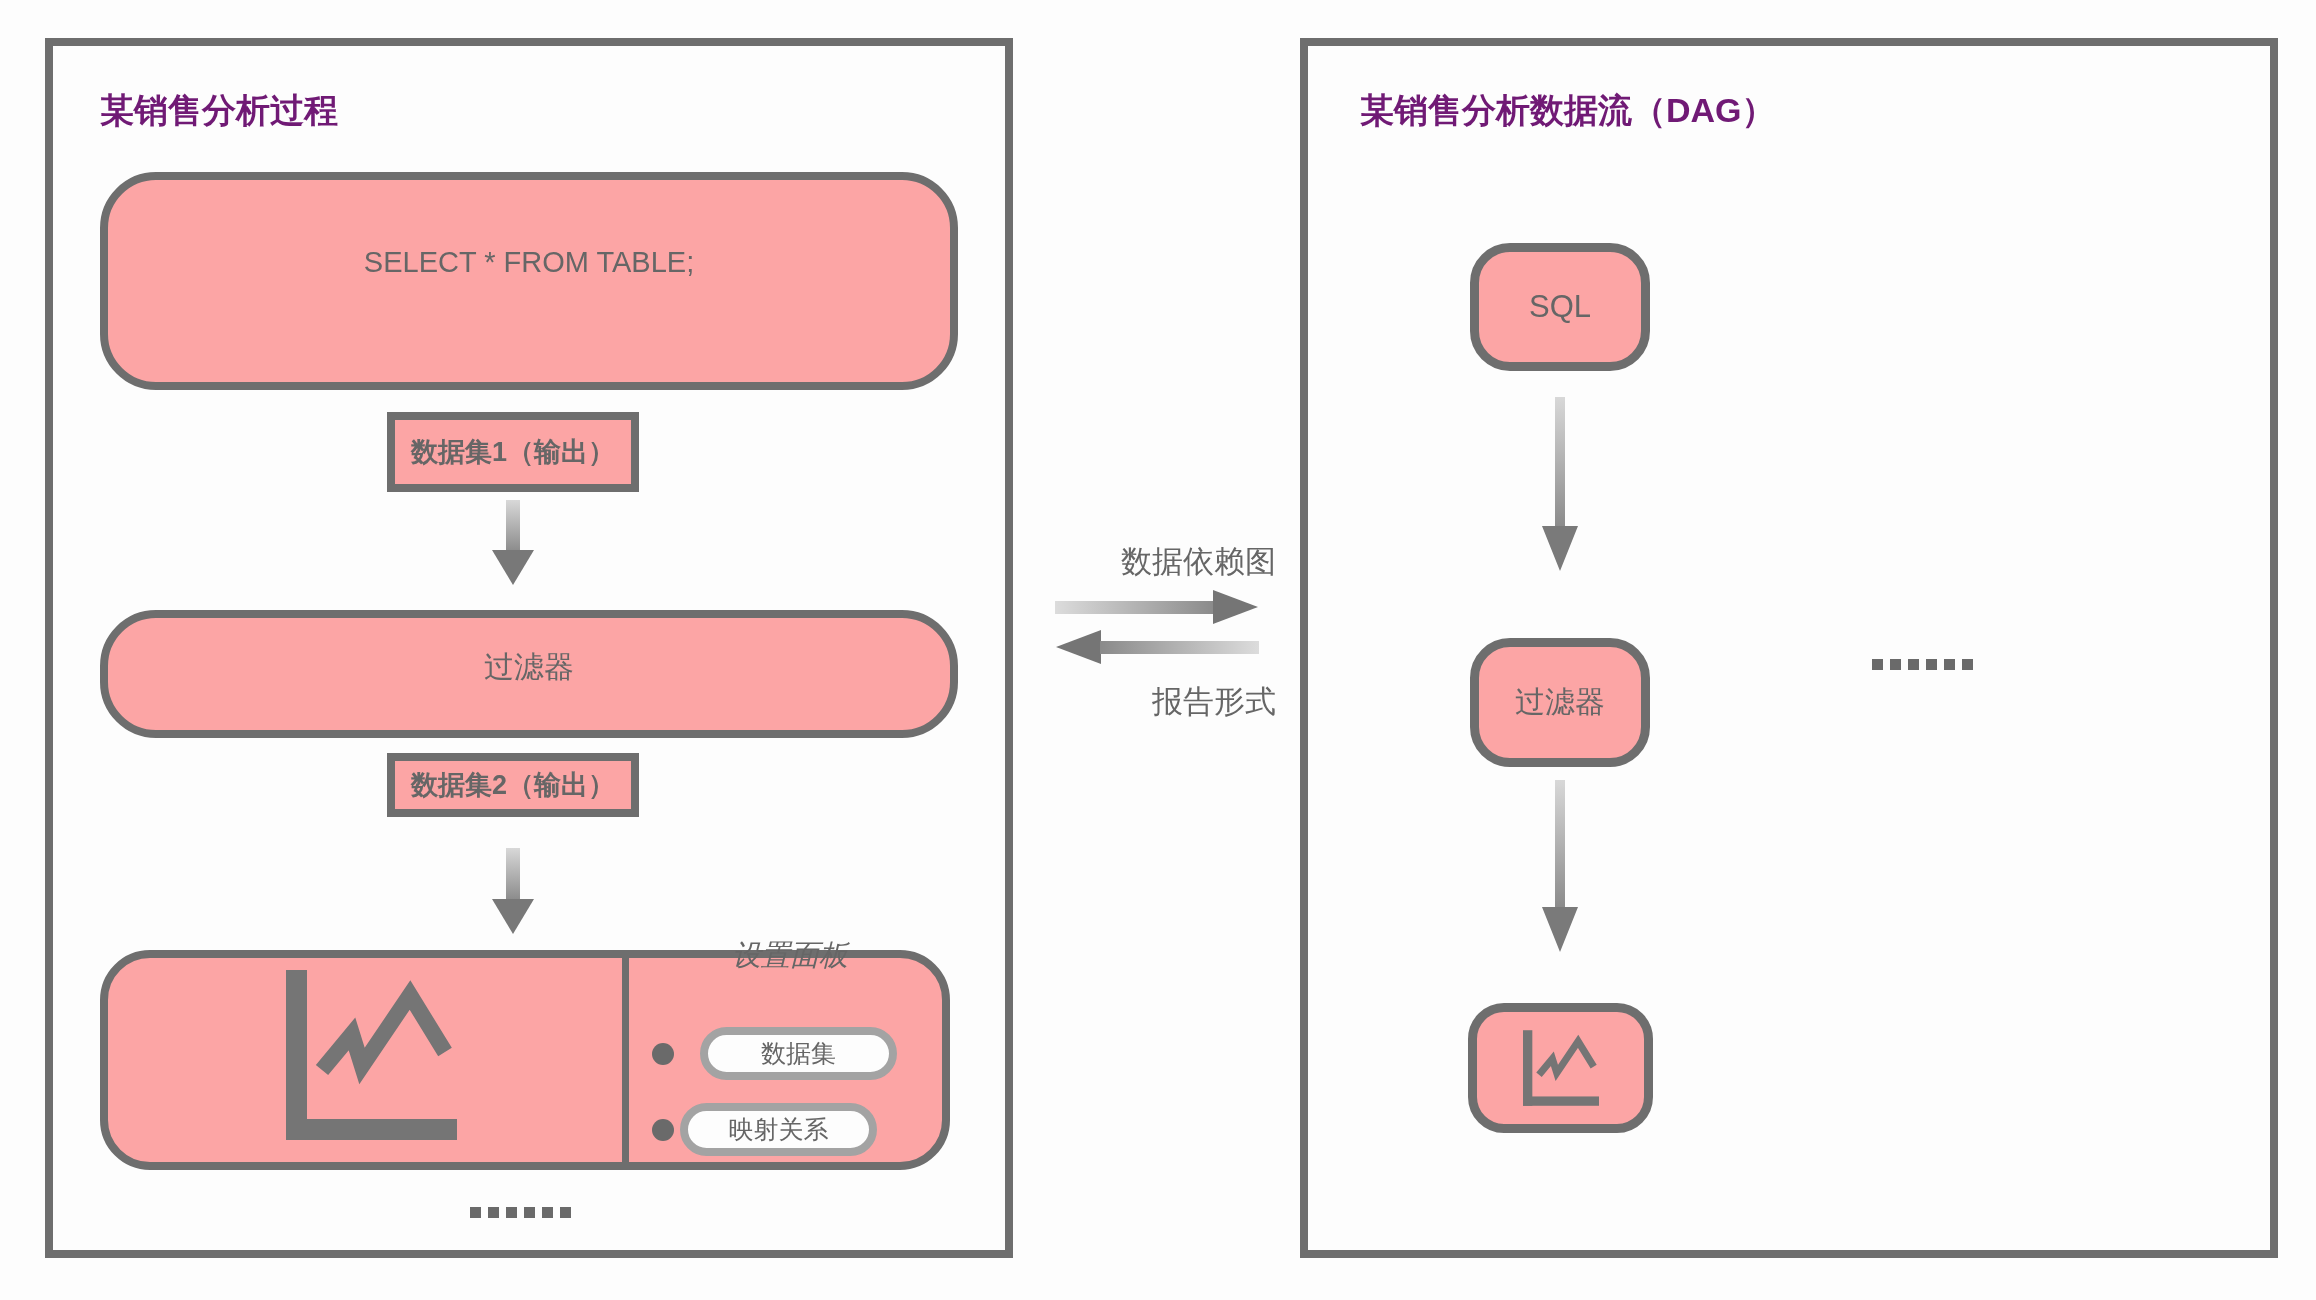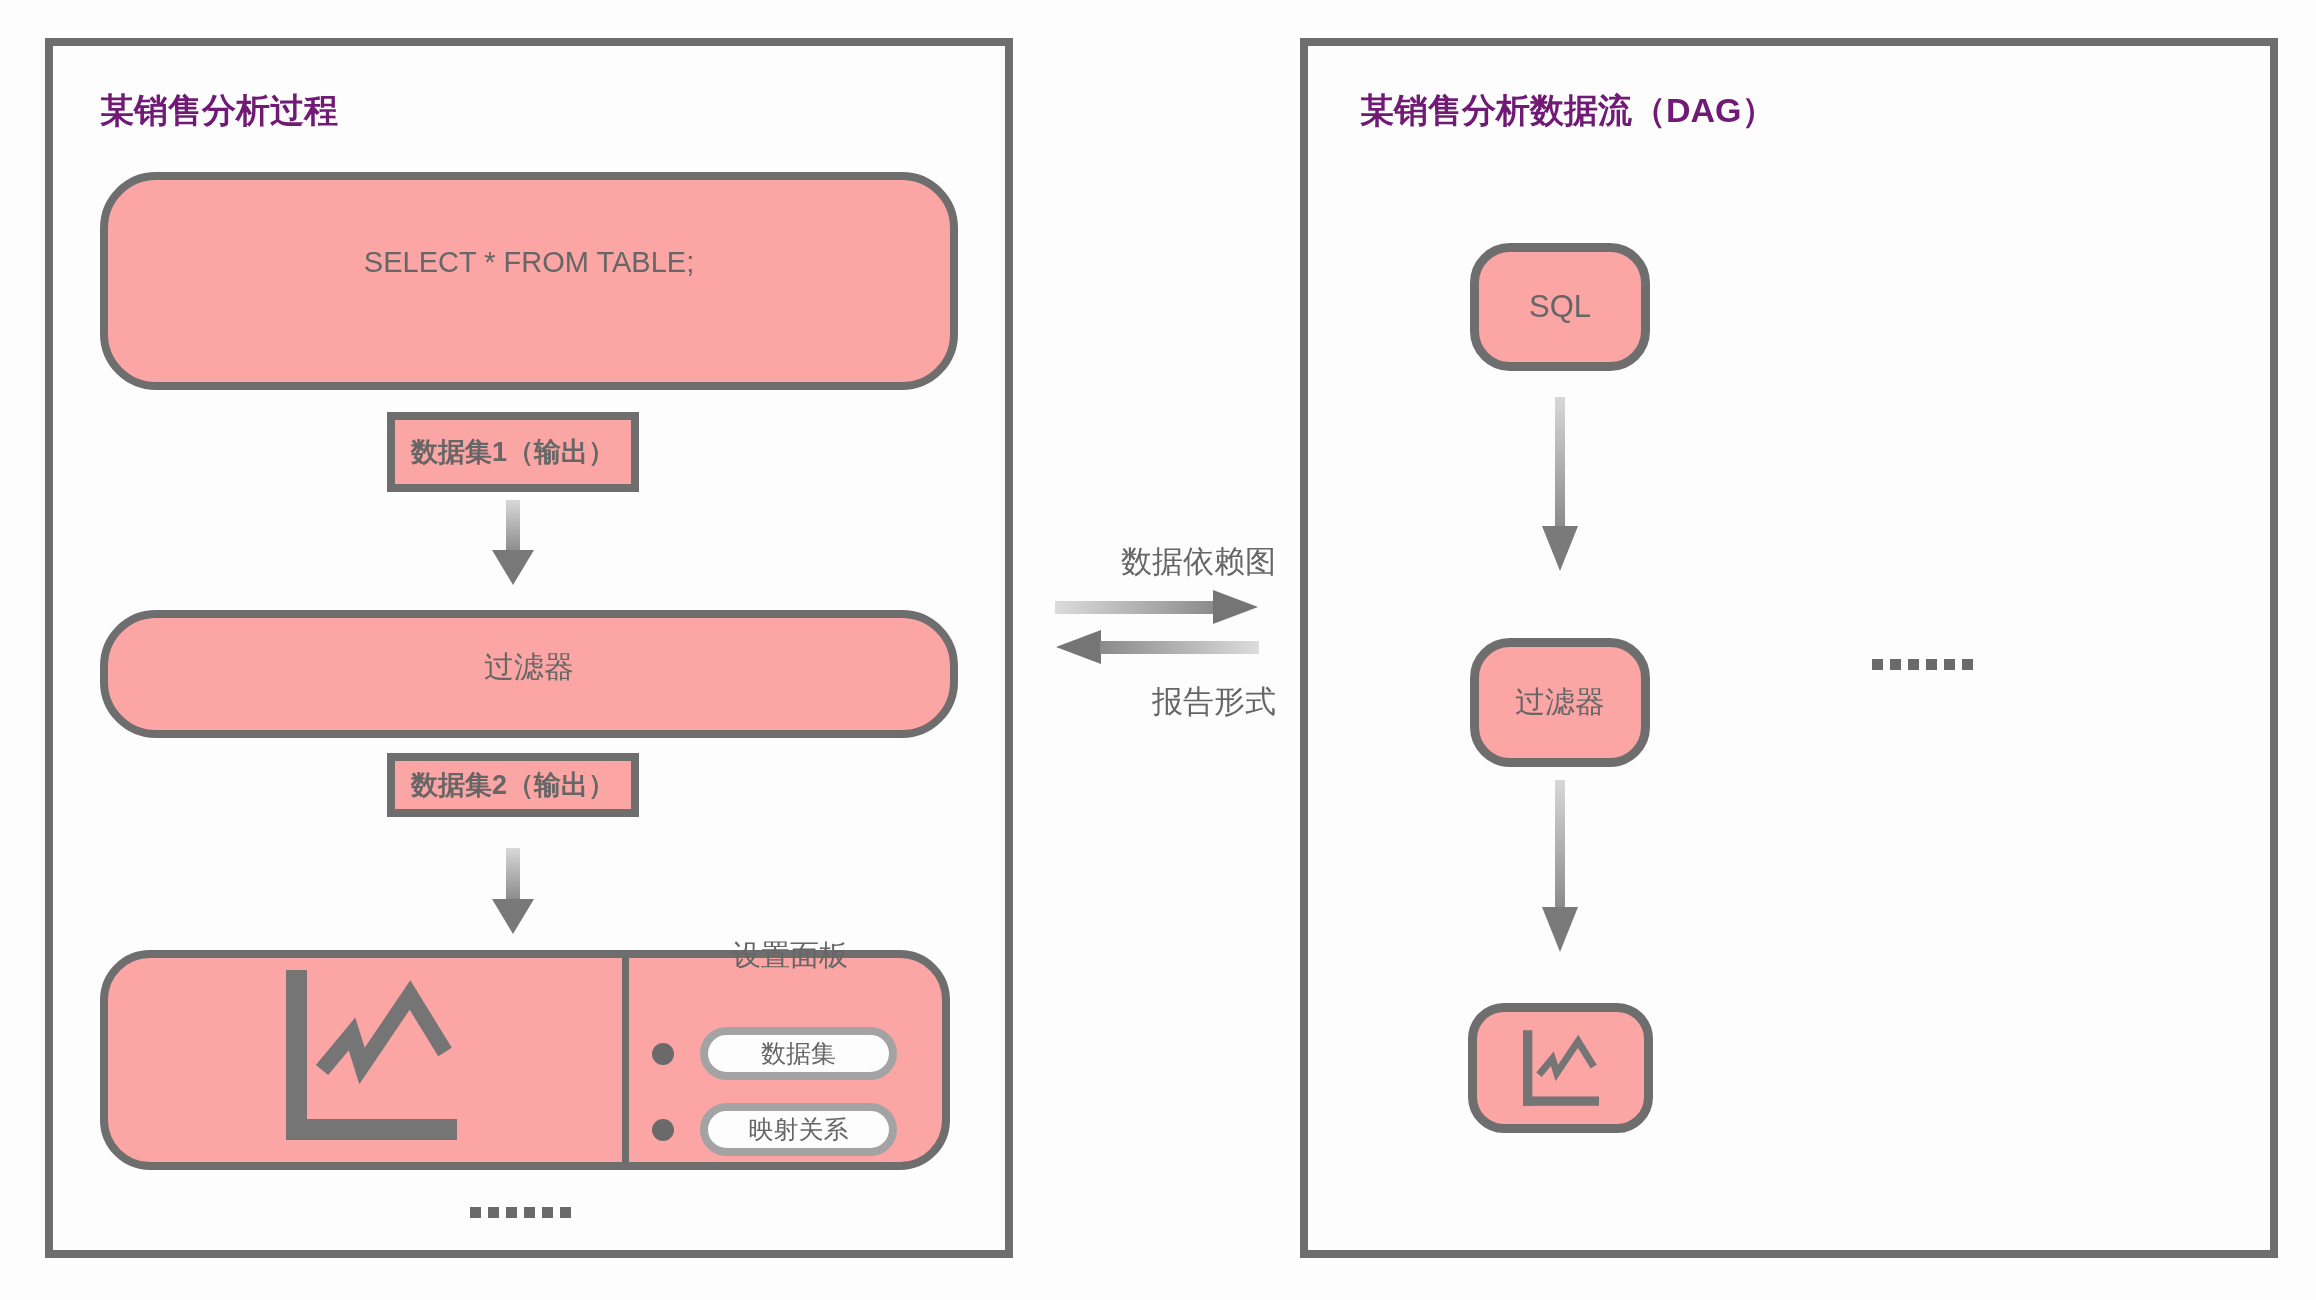--- a/index.html
+++ b/index.html
@@ -93,29 +93,29 @@
 <div class="abs" style="left:286px;top:970px;">
   <svg width="171" height="170" viewBox="0 0 171 170">
     <rect x="0" y="0" width="21" height="170" fill="#757575"></rect>
     <rect x="0" y="149" width="171" height="21" fill="#757575"></rect>
     <polyline points="36,100 66,64 76,96 124,25 159,82" fill="none" stroke="#757575" stroke-width="16" stroke-linejoin="miter"></polyline>
   </svg>
 </div>
 
 <div class="abs divider-v" style="left:622px;top:950px;height:220px;"></div>
 
-<div class="abs settings-title" style="left:630px;top:936px;width:320px;">设置面板</div>
+<div class="abs settings-title" style="left:630px;top:936px;width:320px;font-style:italic;">设置面板</div>
 
 <div class="abs bullet" style="left:652px;top:1043px;"></div>
 <div class="abs pill" style="left:700px;top:1027px;width:197px;height:53px;">
   <span>数据集</span>
 </div>
 
 <div class="abs bullet" style="left:652px;top:1119px;"></div>
-<div class="abs pill" style="left:700px;top:1103px;width:197px;height:53px;">
+<div class="abs pill" style="left:680px;top:1103px;width:197px;height:53px;">
   <span>映射关系</span>
 </div>
 
 <div class="abs dots" style="left:470px;top:1207px;">
     <span class="sq"></span>
     <span class="sq"></span>
     <span class="sq"></span>
     <span class="sq"></span>
     <span class="sq"></span>
     <span class="sq"></span>

